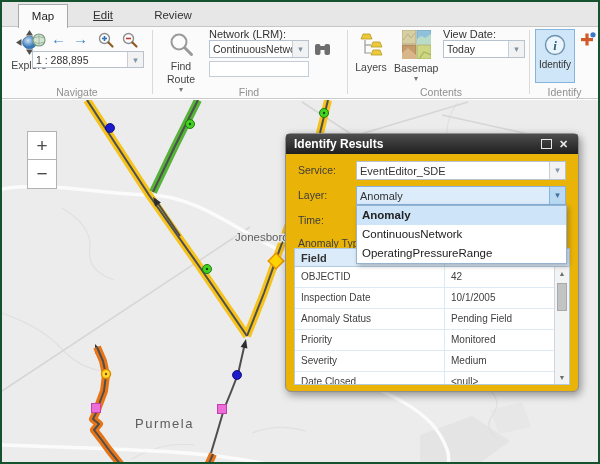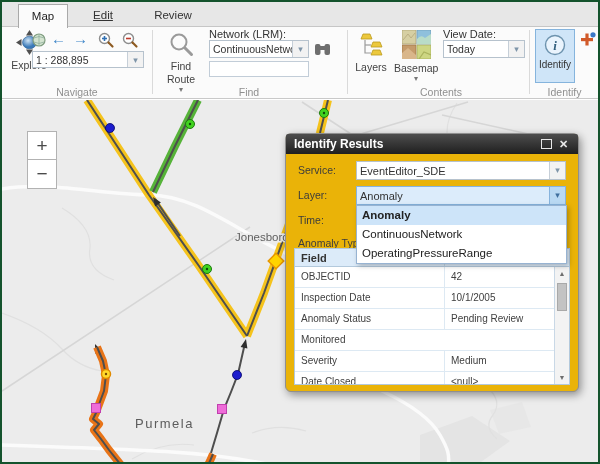--- a/index.html
+++ b/index.html
@@ -331,23 +331,24 @@
         <div class="trow">
           <div class="c1">OBJECTID</div>
           <div class="c2">42</div>
         </div>
         <div class="trow">
           <div class="c1">Inspection Date</div>
           <div class="c2">10/1/2005</div>
         </div>
         <div class="trow">
           <div class="c1">Anomaly Status</div>
-          <div class="c2">Pending Review</div>
-        </div>
-        <div class="trow">
+          <div class="c2">Pending Field</div>
+        </div>
+        <div class="trow">
+          <div class="c1">Priority</div>
           <div class="c2">Monitored</div>
         </div>
         <div class="trow">
           <div class="c1">Severity</div>
           <div class="c2">Medium</div>
         </div>
         <div class="trow">
           <div class="c1">Date Closed</div>
           <div class="c2">&lt;null&gt;</div>
         </div>

